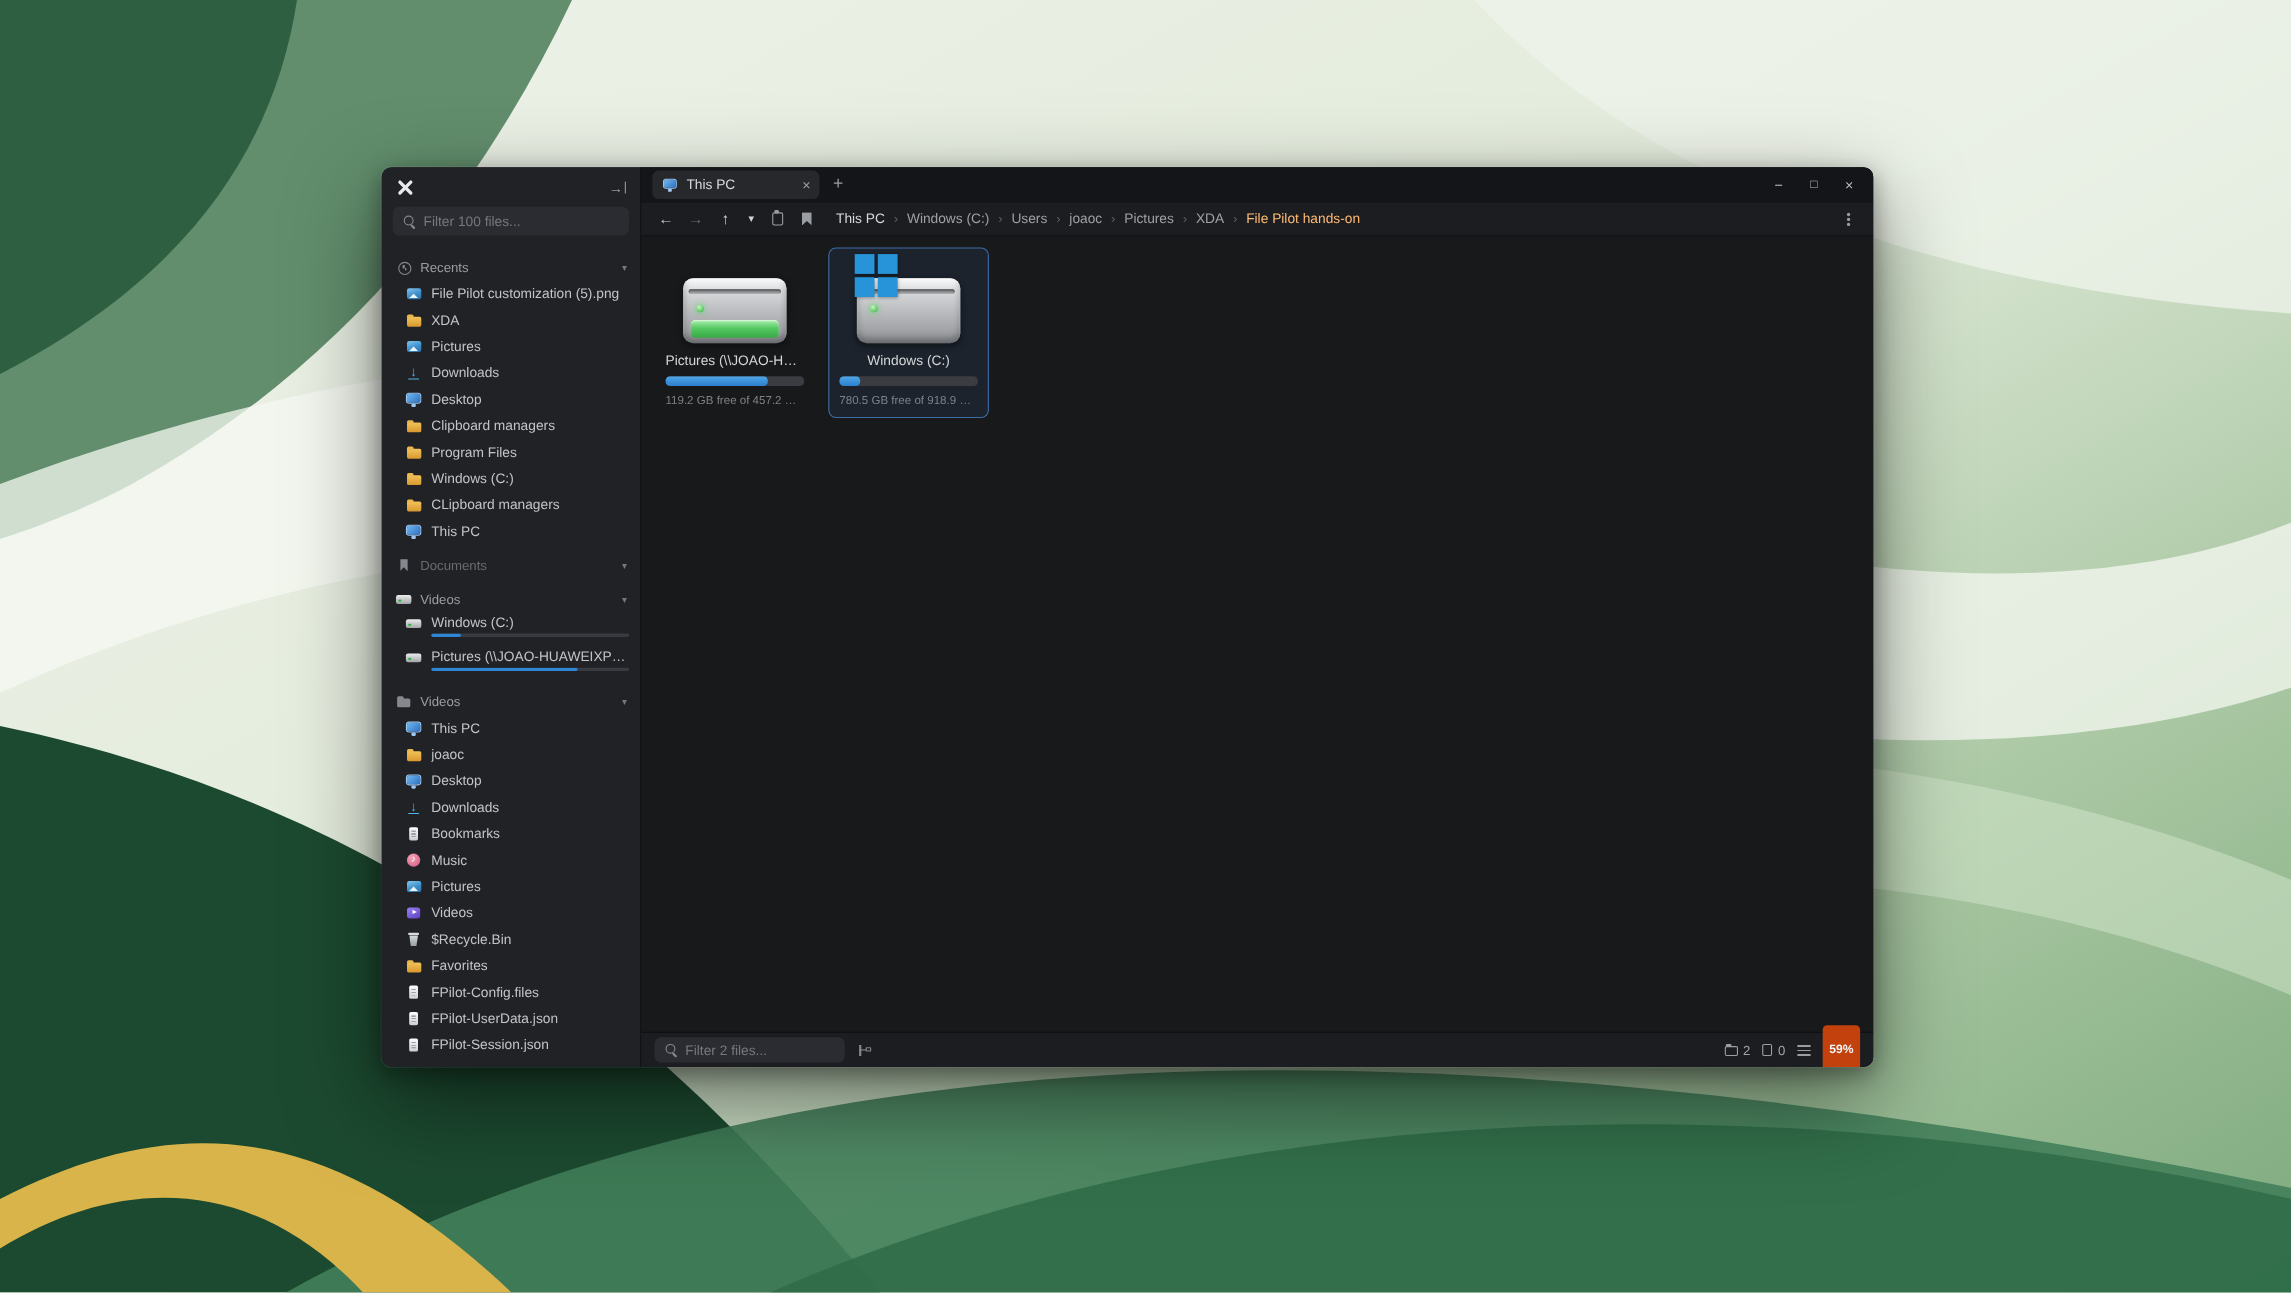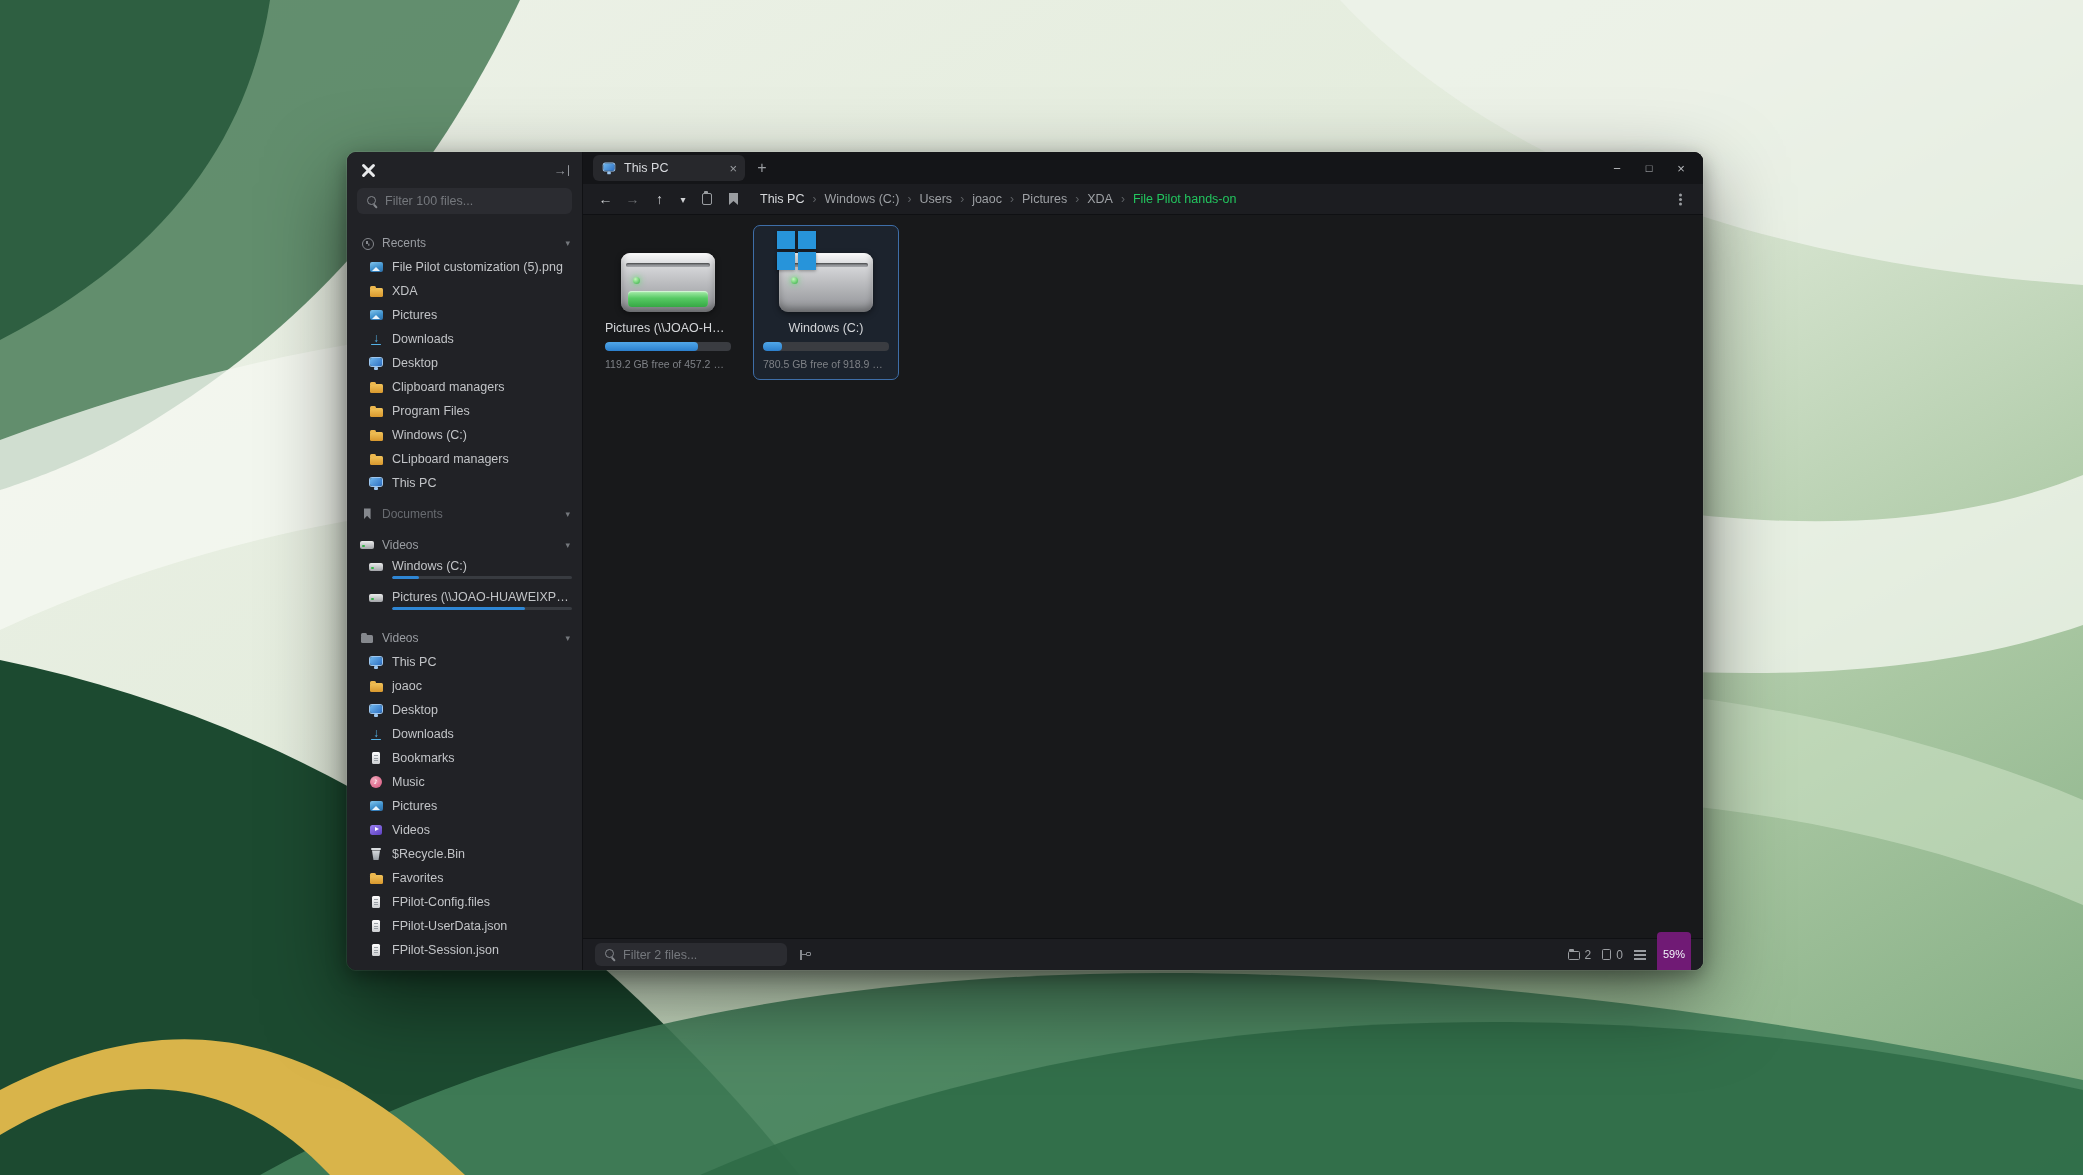--- a/index.html
+++ b/index.html
@@ -77,21 +77,21 @@
 .toolbar{height:31px;flex:none;background:#1c1d21;border-bottom:1px solid #0f1013;display:flex;align-items:center;padding:0 10px;gap:2px}
 .tbtn{width:25px;height:25px;border-radius:5px;display:flex;align-items:center;justify-content:center;color:#d0d2d5;font-size:14px;flex:none}
 .tbtn.dim{color:#6d7074}
 .tbtn.sm{font-size:10px;width:18px}
 .clip-icon{width:10px;height:12px;border:1.4px solid #9a9da1;border-radius:2px;position:relative}
 .clip-icon::before{content:"";position:absolute;top:-2.6px;left:1.6px;width:4.4px;height:2.6px;background:#9a9da1;border-radius:1px}
 .bm-icon{width:9px;height:12px;background:#9a9da1;clip-path:polygon(0 0,100% 0,100% 100%,50% 66%,0 100%)}
 .breadcrumb{display:flex;align-items:center;gap:8px;margin-left:12px;min-width:0;overflow:hidden;flex:1}
 .crumb{font-size:12.5px;color:#9da0a4;white-space:nowrap}
 .crumb.first{color:#d6d8db}
-.crumb.last{color:#22c55e}
+.crumb.last{color:#fdba74}
 .crumb-sep{color:#5d6064;font-size:12px}
 .kebab{width:3px;height:3px;border-radius:50%;background:#9a9da1;box-shadow:0 -4.5px 0 #9a9da1,0 4.5px 0 #9a9da1}
 
 
 .content{flex:1;min-height:0;display:flex;align-items:flex-start;gap:12px;padding:10px 12px;background:#18191b}
 .tile{width:146px;border:1px solid transparent;border-radius:7px;padding:14px 9px 9px;display:flex;flex-direction:column;align-items:center;gap:7px}
 .tile.selected{border-color:#3e6ea8;background:rgba(64,112,170,.13)}
 .tile-name{max-width:100%;font-size:12.5px;color:#d4d6d9;white-space:nowrap;overflow:hidden;text-overflow:ellipsis}
 .tile-bar{width:100%;height:9px;border-radius:4px;background:#3a3c41;overflow:hidden}
 .tile-bar-fill{height:100%;border-radius:4px;background:linear-gradient(180deg,#50a7e9,#2b7fcd)}
@@ -99,32 +99,32 @@
 .drive-visual{width:104px;height:74px;position:relative}
 .drive-body{position:absolute;left:5px;right:5px;top:13px;bottom:2px;border-radius:9px;background:linear-gradient(180deg,#fafafb 0%,#d8d9db 20%,#bcbdc0 50%,#909296 100%);box-shadow:inset 0 -4px 7px rgba(0,0,0,.3),inset 0 2px 2px rgba(255,255,255,.75),0 2px 6px rgba(0,0,0,.45)}
 .drive-slot{position:absolute;top:10px;left:5px;right:5px;height:4px;border-radius:2px;background:linear-gradient(#7b7d81,#a9abaf);box-shadow:inset 0 1px 2px rgba(0,0,0,.45)}
 .drive-led{position:absolute;left:12px;top:24px;width:7px;height:7px;border-radius:50%;background:radial-gradient(circle at 35% 30%,#c2f7bb,#2fae3f);box-shadow:0 0 6px rgba(80,225,100,.9)}
 .drive-capacity{position:absolute;left:7px;right:7px;bottom:5px;height:16px;border-radius:4px;background:linear-gradient(180deg,#abeeae 0%,#57ca64 45%,#36a845 100%);box-shadow:inset 0 1px 1px rgba(255,255,255,.55)}
 .win-flag{position:absolute;left:3px;top:-9px;width:39px;height:39px;display:grid;grid-template-columns:1fr 1fr;grid-template-rows:1fr 1fr;gap:3px}
 .win-flag i{background:#2794da;box-shadow:0 1px 3px rgba(0,0,0,.35)}
 
 
 .statusbar{height:32px;flex:none;background:#1c1d21;border-top:1px solid #0f1013;display:flex;align-items:center;gap:10px;padding:0 12px}
-.filter-box{width:192px;height:23px;background:#2b2c31;border-radius:6px;display:flex;align-items:center;gap:7px;padding:10px 9px}
+.filter-box{width:173px;height:23px;background:#2b2c31;border-radius:6px;display:flex;align-items:center;gap:7px;padding:10px 9px}
 .branch-icon{width:14px;height:12px;position:relative}
 .branch-icon::before{content:"";position:absolute;left:3px;top:1px;width:1.5px;height:10px;background:#85888d}
 .branch-icon::after{content:"";position:absolute;left:3px;top:5.2px;width:7px;height:1.5px;background:#85888d}
 .branch-dot{position:absolute;right:0;top:3.2px;width:4.6px;height:4.6px;border:1.4px solid #85888d;border-radius:1px}
 .status-right{margin-left:auto;display:flex;align-items:center;gap:11px}
 .pair{display:flex;align-items:center;gap:5px;color:#9fa2a6;font-size:12px}
 .mini-folder{width:12px;height:9px;border:1.3px solid #9a9da1;border-radius:1.5px;position:relative;margin-top:2px}
 .mini-folder::before{content:"";position:absolute;top:-3.4px;left:0;width:5px;height:2px;background:#9a9da1;border-radius:1px 1px 0 0}
 .mini-page{width:9px;height:11.5px;border:1.3px solid #9a9da1;border-radius:1.5px}
 .lines-icon{width:12px;height:10px;background:repeating-linear-gradient(180deg,#9a9da1 0 1.6px,transparent 1.6px 4.2px)}
-.zoom-badge{background:#701a75;color:#f2f6fa;font-size:11px;font-weight:normal;padding:17px 6px;border-radius:4px;line-height:1}
+.zoom-badge{background:#c2410c;color:#f2f6fa;font-size:11px;font-weight:bold;padding:17px 6px;border-radius:4px;line-height:1}
 </style>
 </head>
 <body>
 
 <svg class="wallpaper" viewBox="0 0 2083 1175" preserveAspectRatio="none">
   <defs>
     <linearGradient id="bg1" x1="0" y1="0" x2="1" y2="1">
       <stop offset="0" stop-color="#eef2e9"></stop>
       <stop offset="0.45" stop-color="#e3ecdc"></stop>
       <stop offset="0.75" stop-color="#a9c7a2"></stop>

